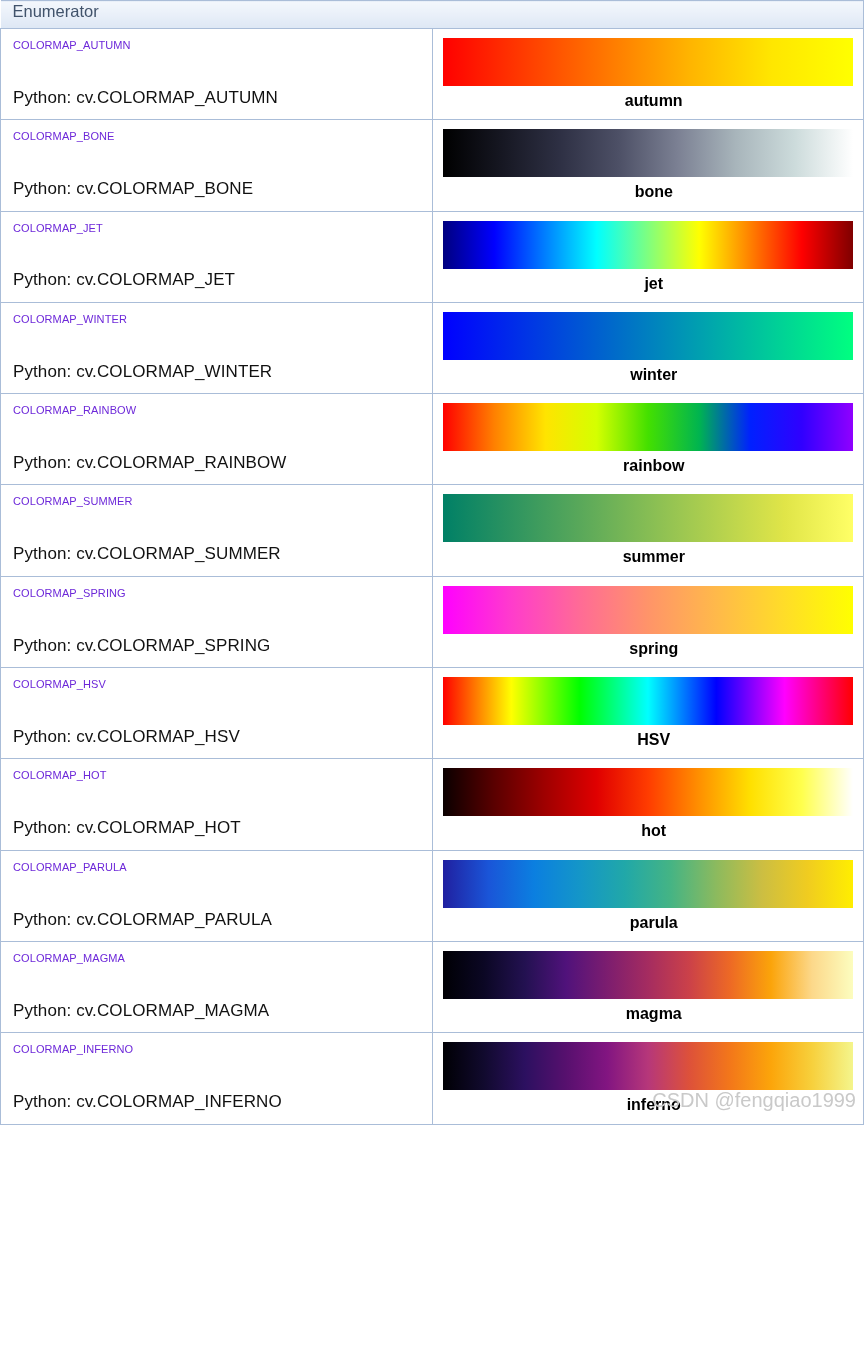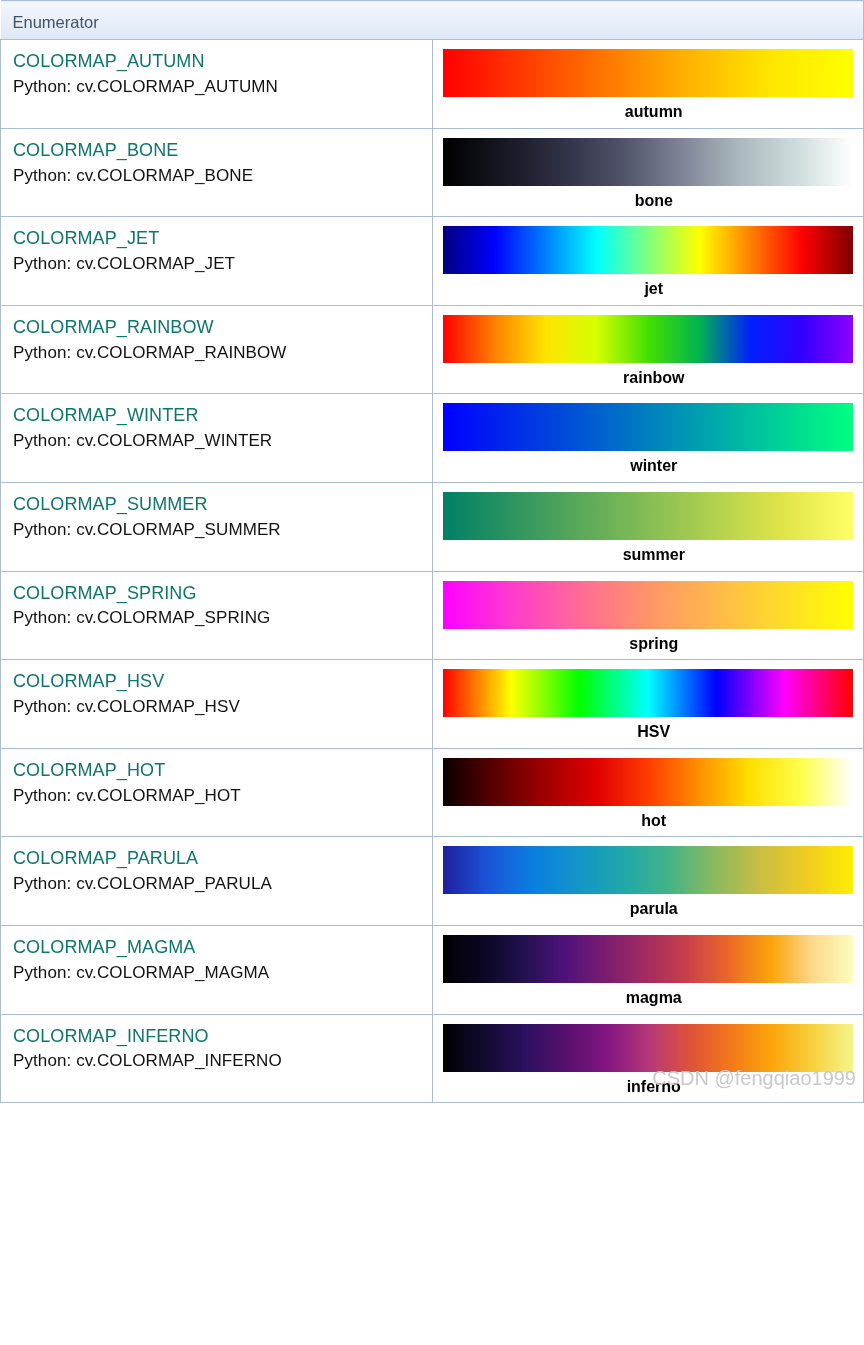--- a/index.html
+++ b/index.html
@@ -22,21 +22,21 @@
 
   .hdr-row th {
     background: linear-gradient(to bottom, #f3f7fc 0%, #eaf0f9 45%, #dde7f4 100%);
     border-top: 1px solid #aabdd8;
     border-bottom: 1px solid #aabdd8;
     border-right: 1px solid #aabdd8;
     text-align: left;
     font-weight: normal;
     font-size: 16.5px;
     color: #41536b;
-    padding: 11px 0 7px 12px;
+    padding: 0 0 7px 12px;
     height: 20px;
   }
 
   .name-cell {
     width: 458px;
     border-right: 1px solid #aabdd8;
     border-bottom: 1px solid #aabdd8;
     border-left: 1px solid #aabdd8;
     vertical-align: top;
     padding: 9px 0 9px 12px;
@@ -48,32 +48,33 @@
     width: 406px;
     border-right: 1px solid #aabdd8;
     border-bottom: 1px solid #aabdd8;
     vertical-align: top;
     padding: 0;
     background: #ffffff;
     box-sizing: border-box;
   }
 
   .enum-name {
-    font-size: 18px;
-    color: #0f766e;
+    font-size: 11px;
+    color: #6d28d9;
     line-height: 1.44;
     letter-spacing: 0.1px;
     white-space: nowrap;
   }
   .enum-python {
     font-size: 17px;
     color: #111111;
     line-height: 1.44;
     letter-spacing: 0.1px;
     white-space: nowrap;
+    margin-top: 32px;
   }
 
   .swatch-wrap {
     padding: 9px 10px 0 10px;
   }
   .gradient-bar {
     height: 48px;
     width: 100%;
   }
   .swatch-label {
@@ -139,40 +140,40 @@
           </td>
           <td class="swatch-cell">
             <div class="swatch-wrap">
               <div class="gradient-bar" style="background: linear-gradient(to right, rgb(0, 0, 127), rgb(0, 0, 255), rgb(0, 128, 255), rgb(0, 255, 255), rgb(127, 255, 127), rgb(255, 255, 0), rgb(255, 128, 0), rgb(255, 0, 0), rgb(127, 0, 0));"></div>
             </div>
             <div class="swatch-label">jet</div>
           </td>
         </tr>
         <tr>
           <td class="name-cell">
+            <div class="enum-name">COLORMAP_WINTER</div>
+            <div class="enum-python">Python: cv.COLORMAP_WINTER</div>
+          </td>
+          <td class="swatch-cell">
+            <div class="swatch-wrap">
+              <div class="gradient-bar" style="background: linear-gradient(to right, rgb(0, 0, 255), rgb(0, 51, 230), rgb(0, 102, 204), rgb(0, 153, 179), rgb(0, 204, 153), rgb(0, 255, 128));"></div>
+            </div>
+            <div class="swatch-label">winter</div>
+          </td>
+        </tr>
+        <tr>
+          <td class="name-cell">
             <div class="enum-name">COLORMAP_RAINBOW</div>
             <div class="enum-python">Python: cv.COLORMAP_RAINBOW</div>
           </td>
           <td class="swatch-cell">
             <div class="swatch-wrap">
               <div class="gradient-bar" style="background: linear-gradient(to right, rgb(255, 0, 0), rgb(255, 128, 0), rgb(255, 228, 0), rgb(212, 255, 0), rgb(68, 224, 0), rgb(0, 180, 80), rgb(0, 32, 255), rgb(48, 0, 255), rgb(144, 0, 255));"></div>
             </div>
             <div class="swatch-label">rainbow</div>
-          </td>
-        </tr>
-        <tr>
-          <td class="name-cell">
-            <div class="enum-name">COLORMAP_WINTER</div>
-            <div class="enum-python">Python: cv.COLORMAP_WINTER</div>
-          </td>
-          <td class="swatch-cell">
-            <div class="swatch-wrap">
-              <div class="gradient-bar" style="background: linear-gradient(to right, rgb(0, 0, 255), rgb(0, 51, 230), rgb(0, 102, 204), rgb(0, 153, 179), rgb(0, 204, 153), rgb(0, 255, 128));"></div>
-            </div>
-            <div class="swatch-label">winter</div>
           </td>
         </tr>
         <tr>
           <td class="name-cell">
             <div class="enum-name">COLORMAP_SUMMER</div>
             <div class="enum-python">Python: cv.COLORMAP_SUMMER</div>
           </td>
           <td class="swatch-cell">
             <div class="swatch-wrap">
               <div class="gradient-bar" style="background: linear-gradient(to right, rgb(0, 128, 102), rgb(45, 148, 96), rgb(89, 168, 90), rgb(134, 189, 84), rgb(179, 209, 78), rgb(224, 229, 72), rgb(255, 255, 102));"></div>

